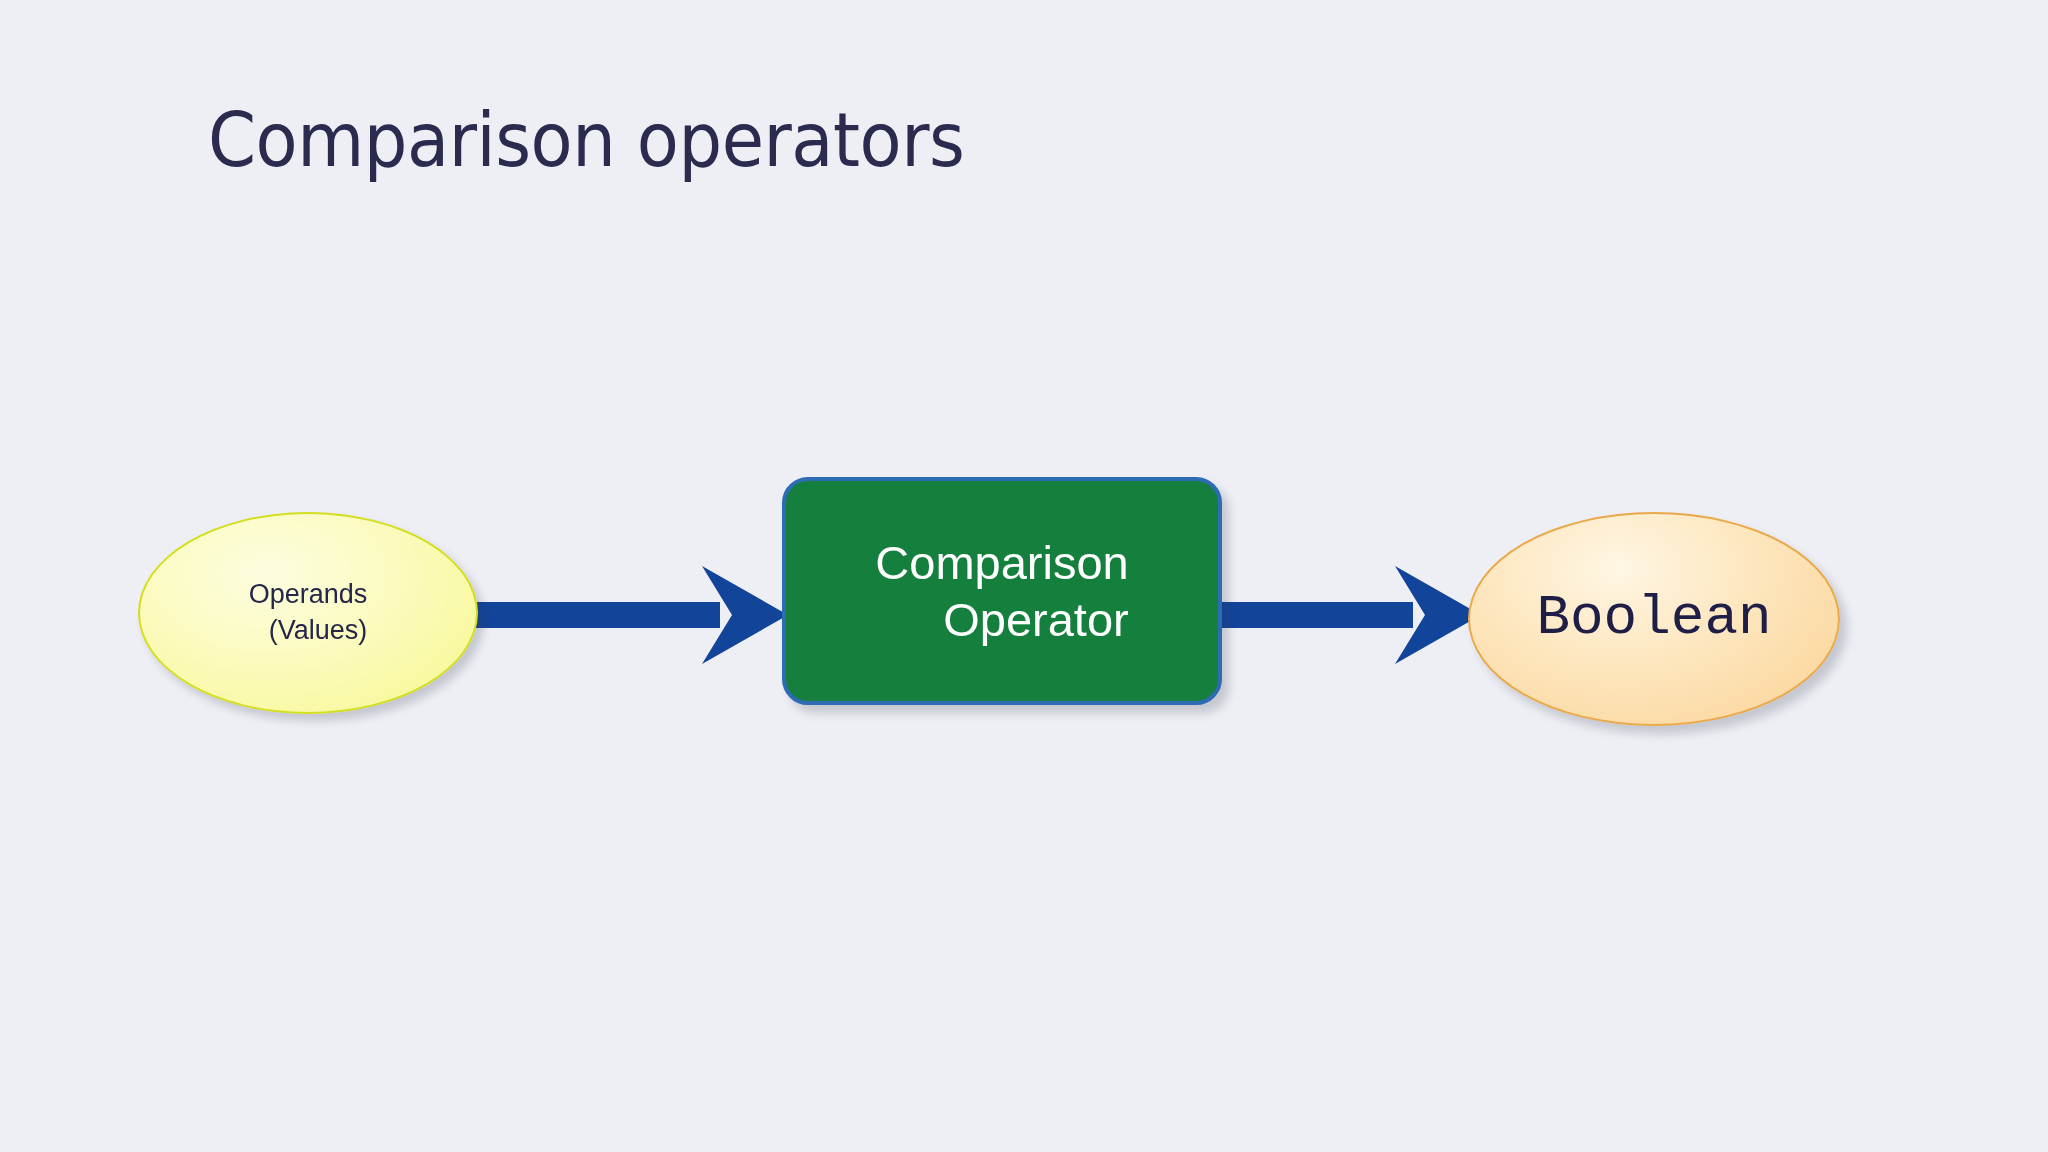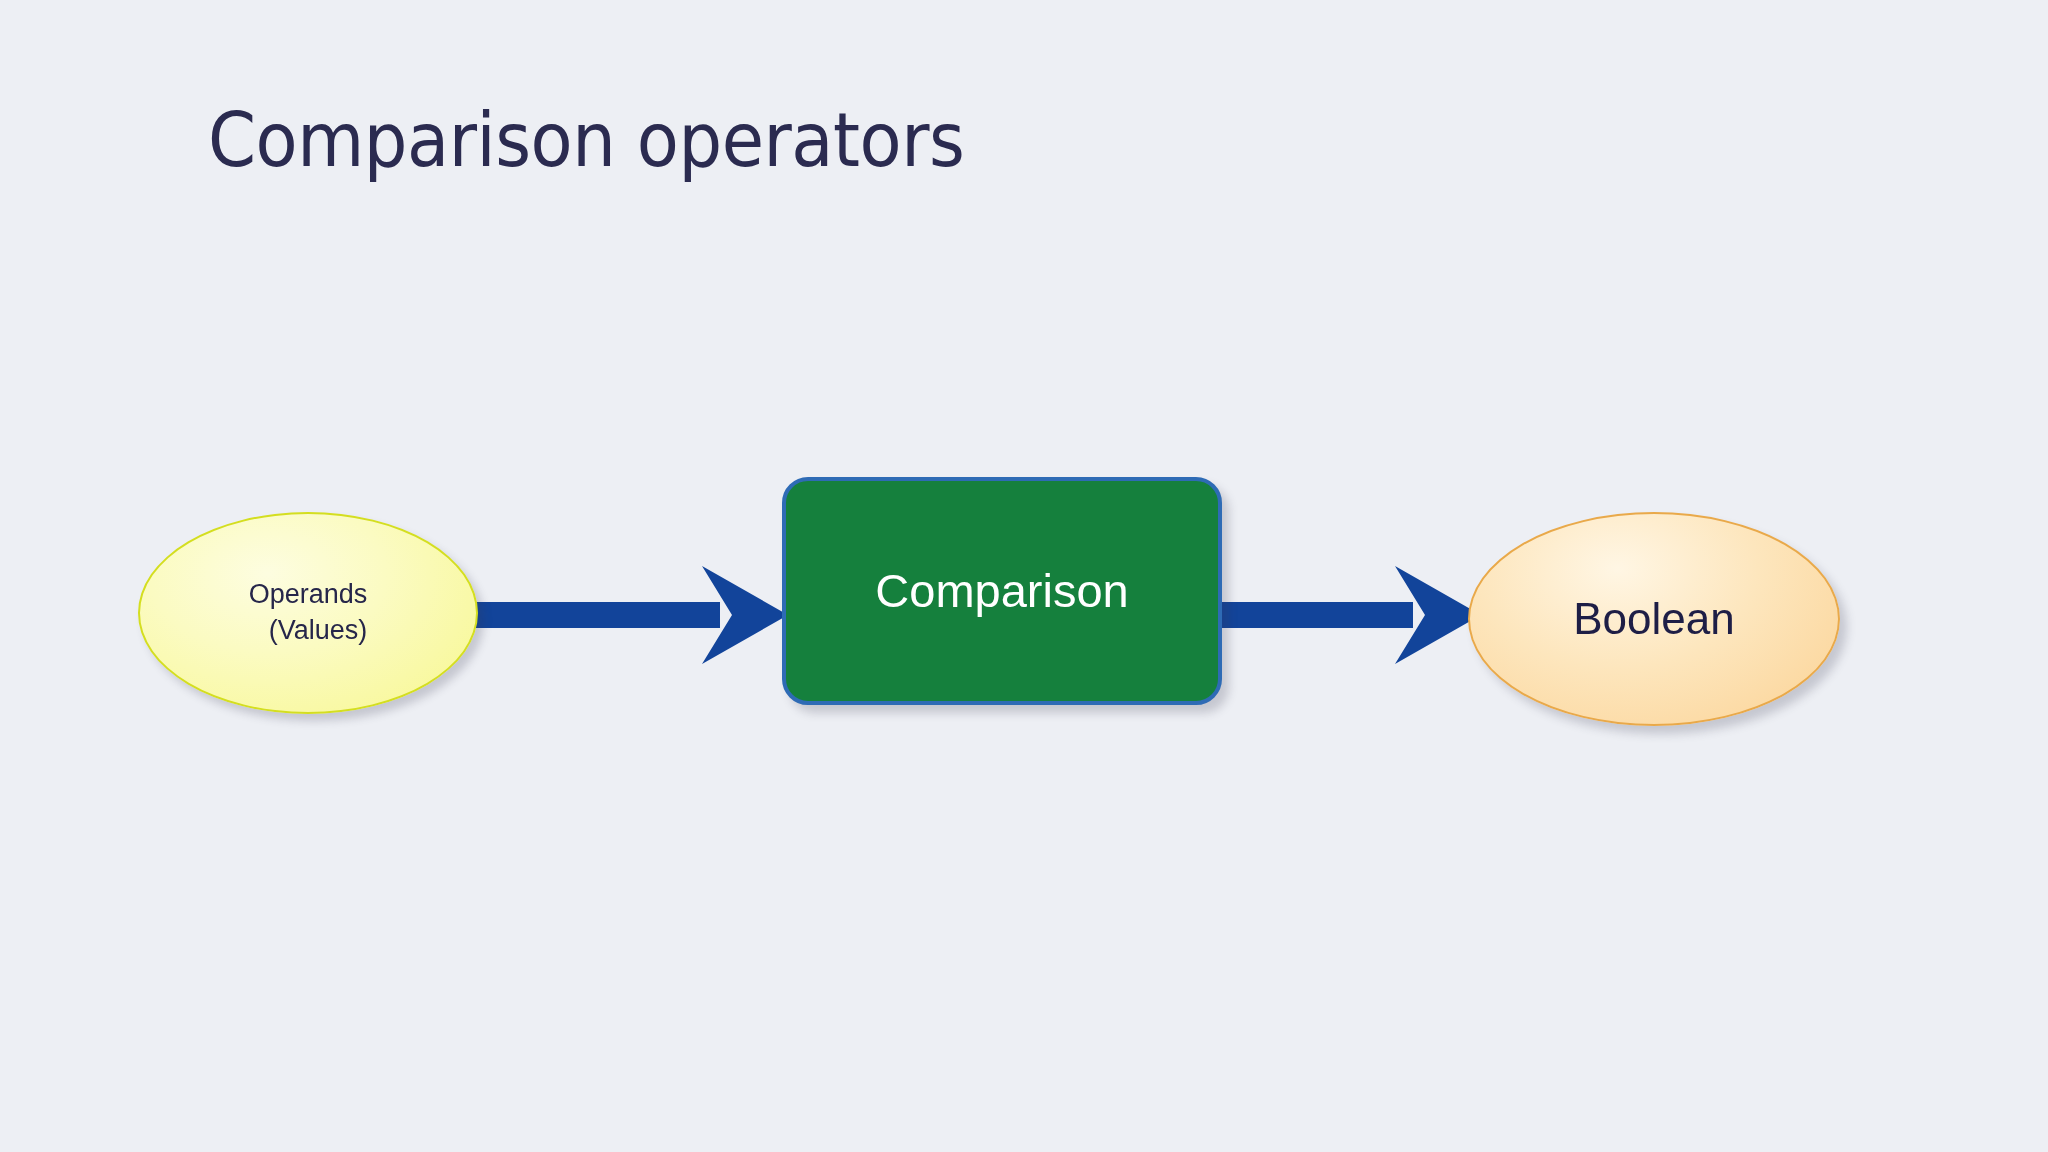--- a/index.html
+++ b/index.html
@@ -99,22 +99,22 @@
     left: 1468px;
     top: 512px;
     width: 372px;
     height: 214px;
     border-radius: 50%;
     background: radial-gradient(ellipse at 40% 26%, #fff6e4 0%, #fde6bd 45%, #fbd294 100%);
     border: 2px solid #e9a94a;
     box-shadow: 7px 8px 10px rgba(60, 60, 80, 0.22);
   }
   #node-boolean .node-text {
-    font-family: Liberation Sans, sans-serif;
-    font-size: 44px;
+    font-family: Liberation Mono, monospace;
+    font-size: 56px;
     line-height: 1.2;
     color: #1e1e46;
     font-weight: 400;
   }
 
   .node-text { pointer-events: none; }
 
   
   .arrow-svg {
     position: absolute;
@@ -149,20 +149,21 @@
     <div id="node-operands" class="node">
       <div class="node-text">
         <span>Operands</span><br>
         <span>(Values)</span>
       </div>
     </div>
 
     <div id="node-operator" class="node">
       <div class="node-text">
         <span>Comparison</span><br>
+        <span>Operator</span>
       </div>
     </div>
 
     <div id="node-boolean" class="node">
       <div class="node-text">
         <span>Boolean</span>
       </div>
     </div>
 
   </div>

